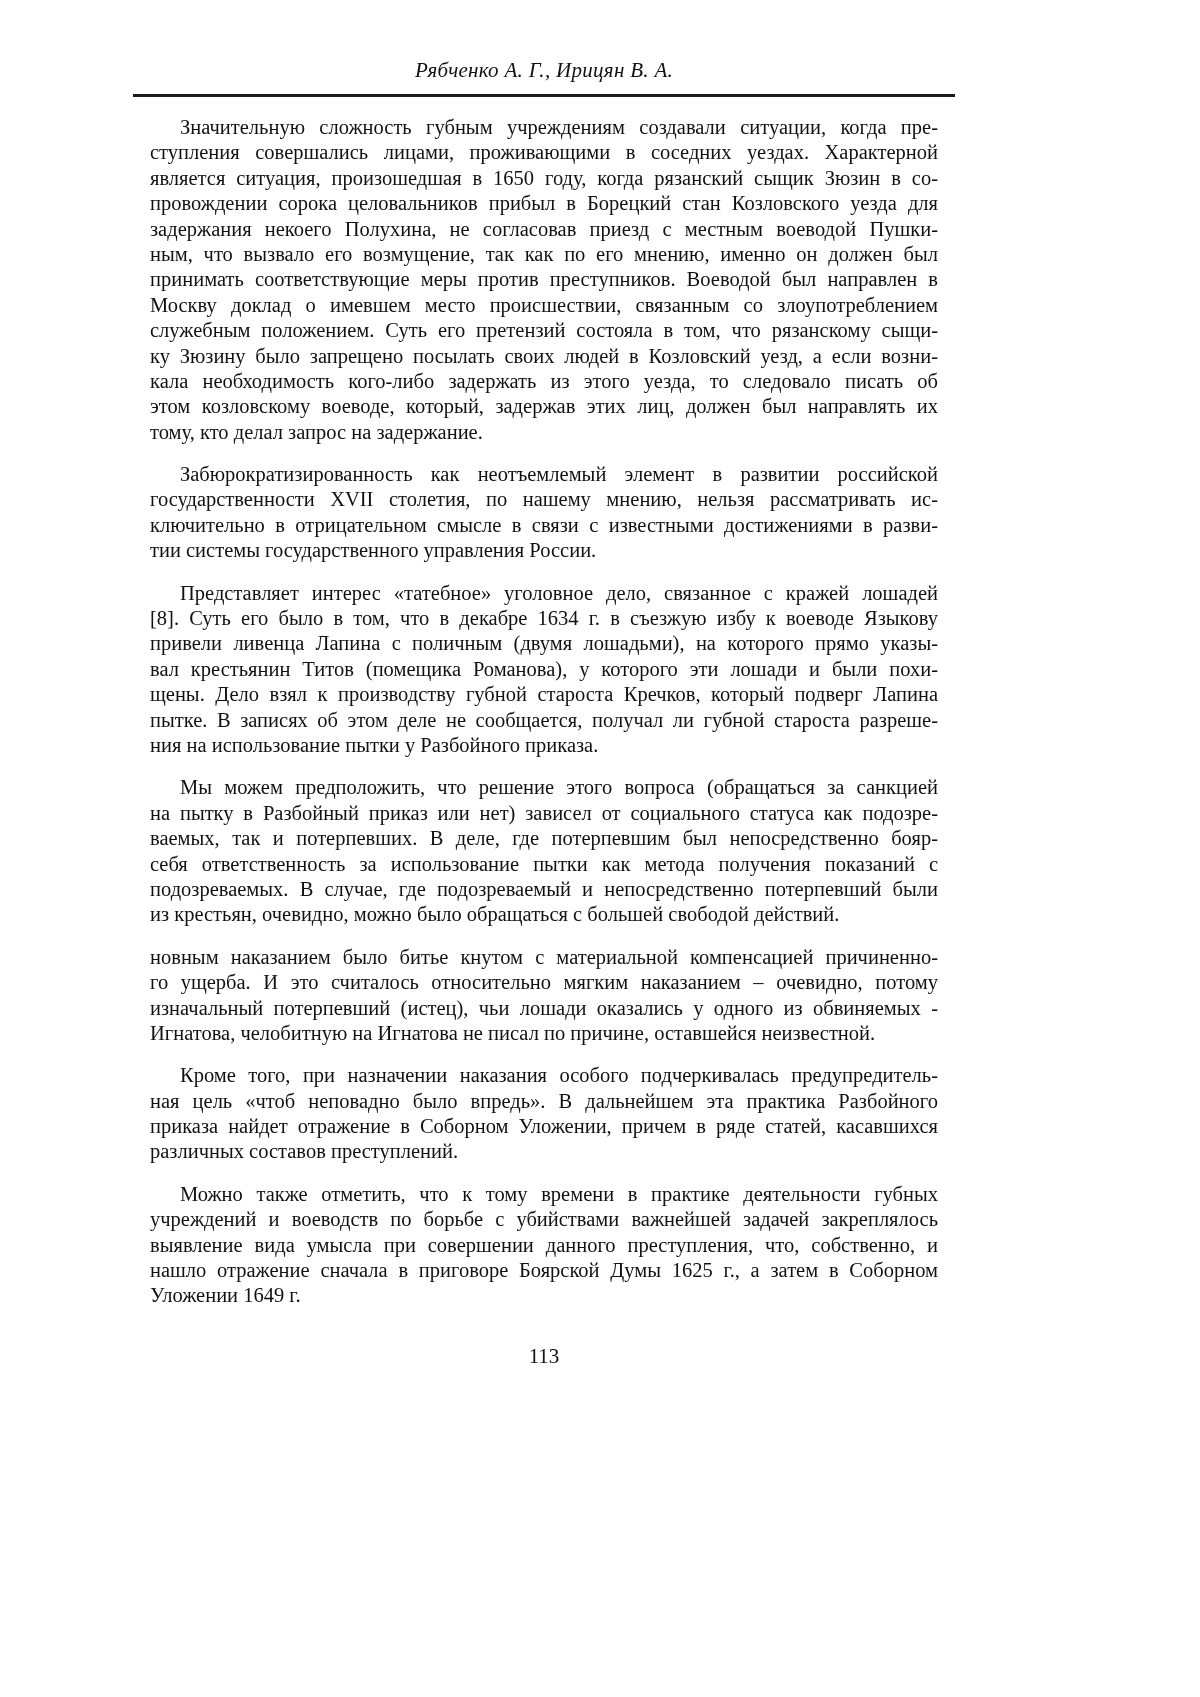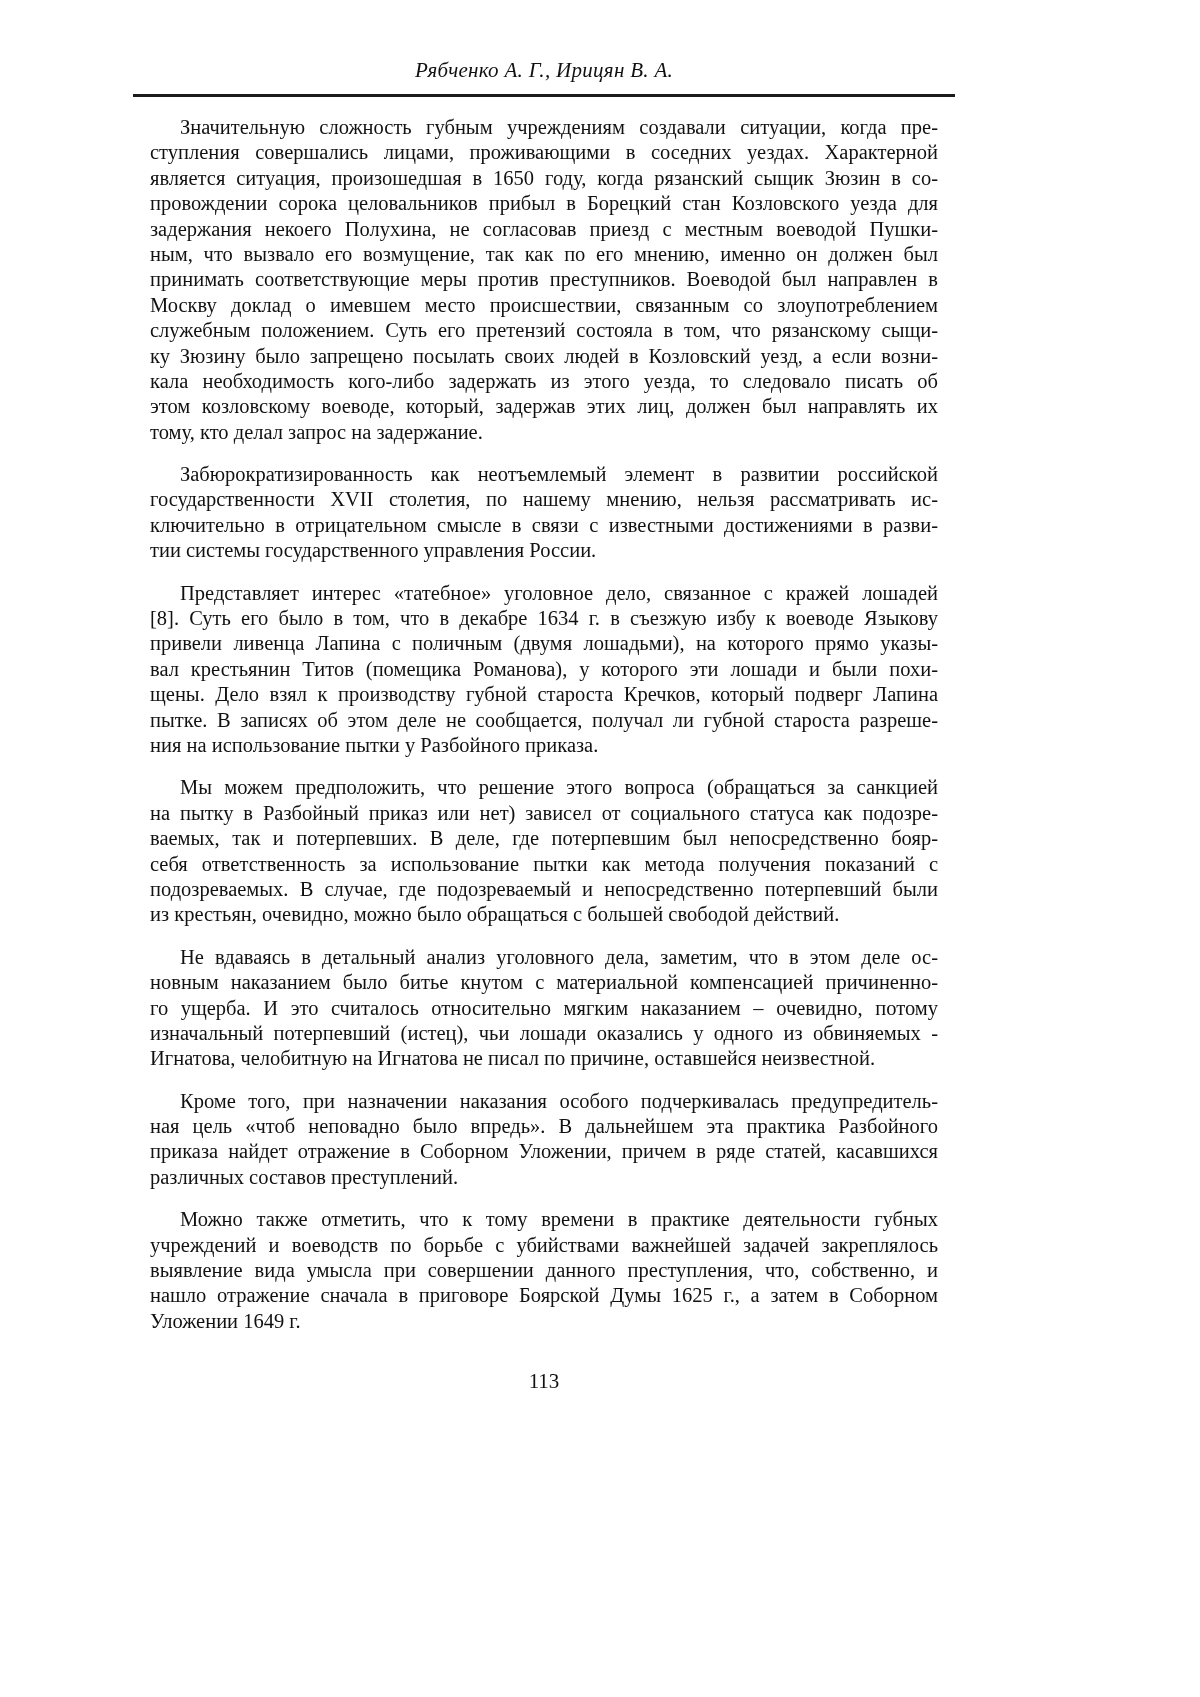--- a/index.html
+++ b/index.html
@@ -106,21 +106,20 @@
         </div>
         <div class="para">
           <div class="line first">Мы можем предположить, что решение этого вопроса (обращаться за санкцией</div>
           <div class="line">на пытку в Разбойный приказ или нет) зависел от социального статуса как подозре-</div>
           <div class="line">ваемых, так и потерпевших. В деле, где потерпевшим был непосредственно бояр-</div>
           <div class="line">себя ответственность за использование пытки как метода получения показаний с</div>
           <div class="line">подозреваемых. В случае, где подозреваемый и непосредственно потерпевший были</div>
           <div class="line last">из крестьян, очевидно, можно было обращаться с большей свободой действий.</div>
         </div>
         <div class="para">
-          <div class="line first">Не вдаваясь в детальный анализ уголовного дела, заметим, что в этом деле ос-</div>
           <div class="line">новным наказанием было битье кнутом с материальной компенсацией причиненно-</div>
           <div class="line">го ущерба. И это считалось относительно мягким наказанием – очевидно, потому</div>
           <div class="line">изначальный потерпевший (истец), чьи лошади оказались у одного из обвиняемых -</div>
           <div class="line last">Игнатова, челобитную на Игнатова не писал по причине, оставшейся неизвестной.</div>
         </div>
         <div class="para">
           <div class="line first">Кроме того, при назначении наказания особого подчеркивалась предупредитель-</div>
           <div class="line">ная цель «чтоб неповадно было впредь». В дальнейшем эта практика Разбойного</div>
           <div class="line">приказа найдет отражение в Соборном Уложении, причем в ряде статей, касавшихся</div>
           <div class="line last">различных составов преступлений.</div>

